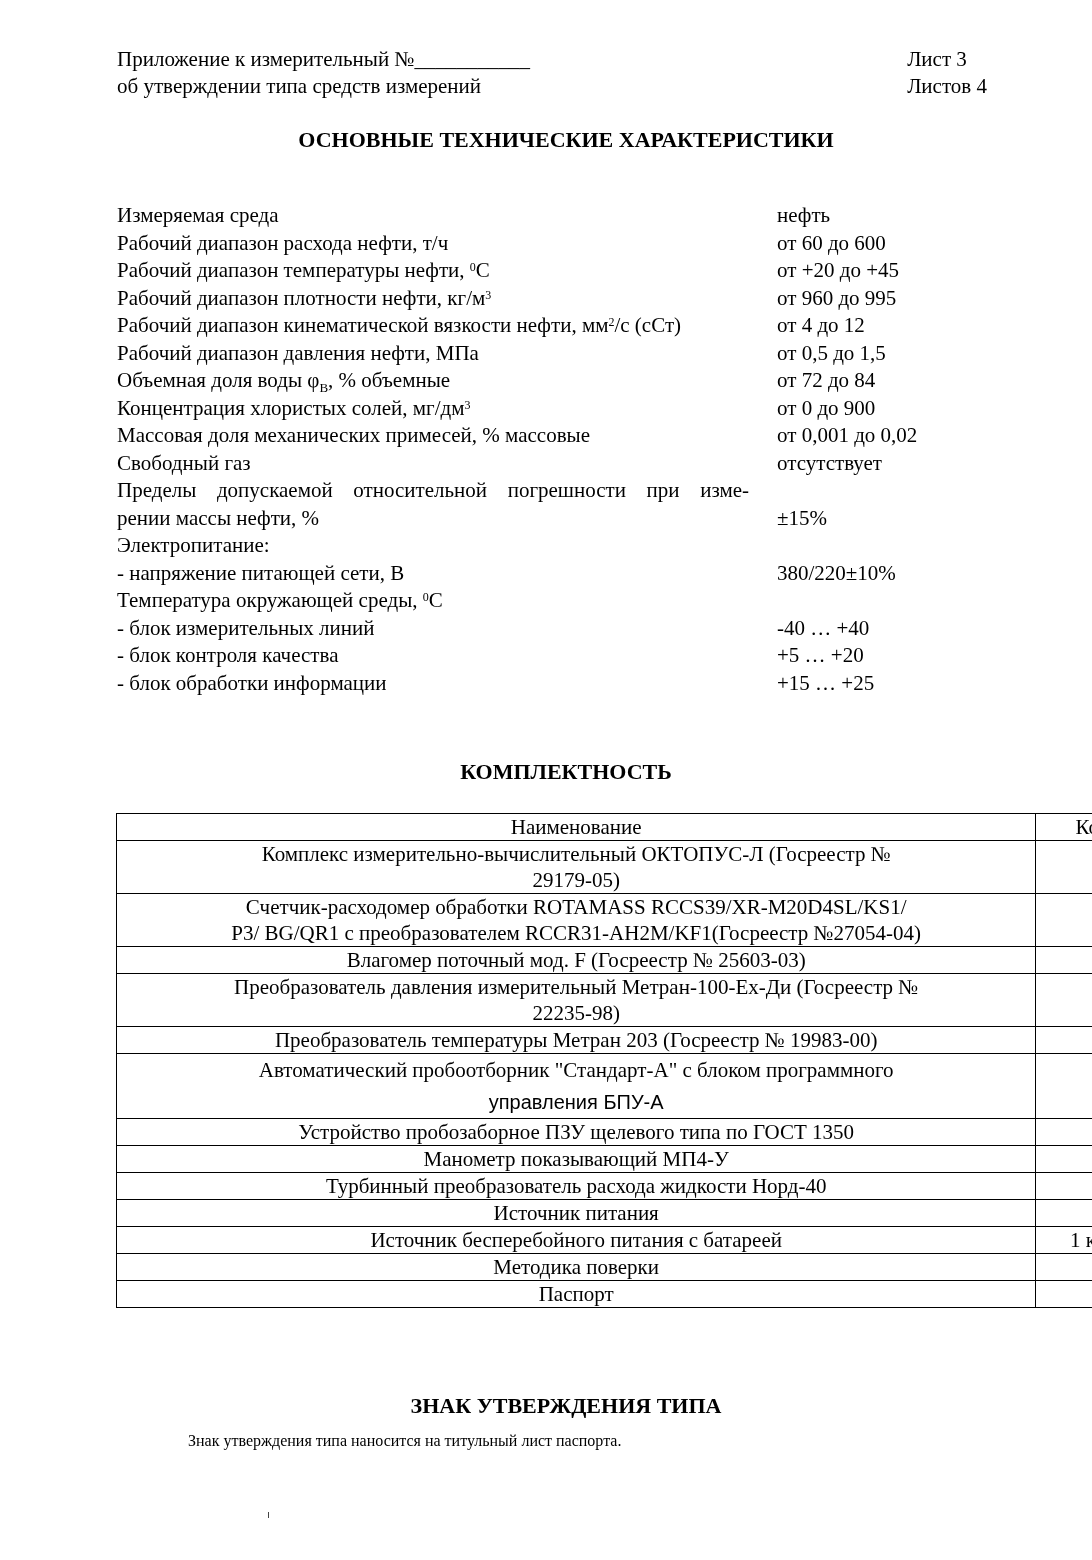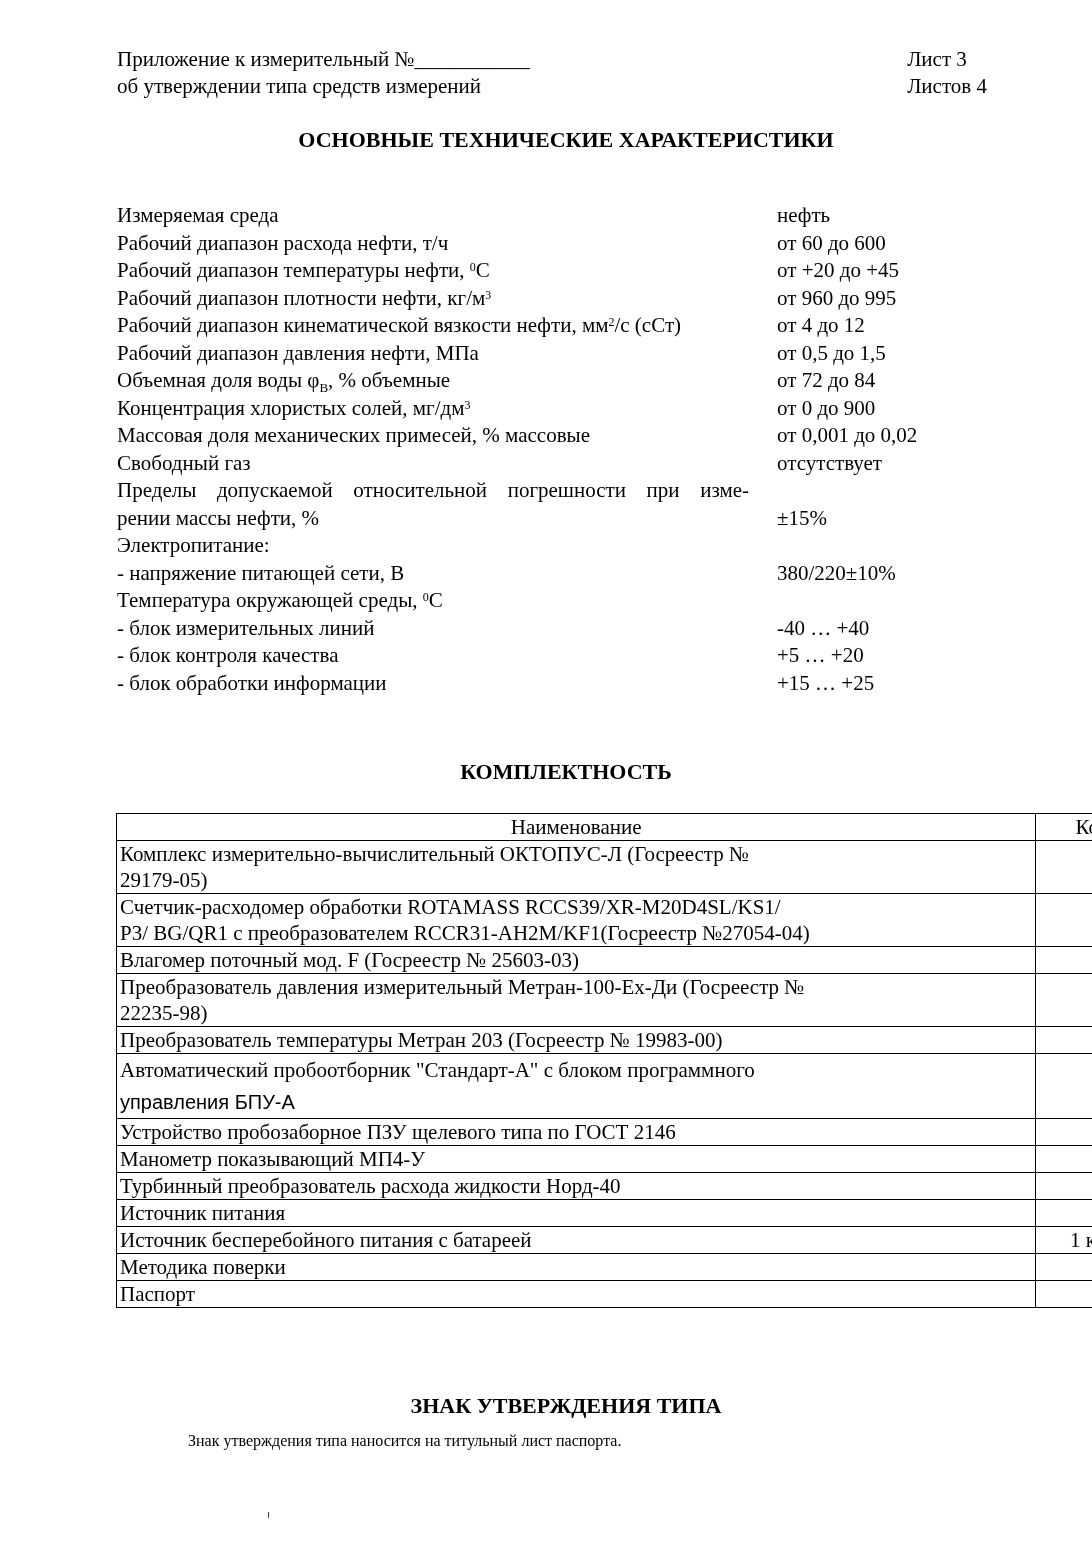--- a/index.html
+++ b/index.html
@@ -17,21 +17,21 @@
   .spec-row .val { flex: 1; white-space: nowrap; }
   .spec-row.wrap .lbl { white-space: normal; text-align: justify; text-align-last: justify; }
   sup { font-size: 12px; vertical-align: top; position: relative; top: -3px; }
   sub { font-size: 13px; }
   table.kit {
     position: absolute; left: 116px; top: 813px; width: 1087px;
     border-collapse: collapse; font-size: 21px; padding-left: 20px;
   }
   table.kit td, table.kit th {
     border: 1.5px solid #000; padding: 0 3px; vertical-align: top;
-    line-height: 26px; font-weight: normal;
+    line-height: 26px; font-weight: normal; text-align: center;
   }
   table.kit th { text-align: center; }
   table.kit td.qty { text-align: center; width: 132px; }
   table.kit td.name { width: 760px; }
   .tall { line-height: 32px !important; }
   .sans { font-family: "Liberation Sans", sans-serif; font-size: 20px; }
   .footer-text { left: 188px; top: 1432px; font-size: 16px; }
   .tick { left: 268px; top: 1512px; width: 1px; height: 6px; background: #444; }
 </style>
 </head>
@@ -163,21 +163,21 @@
       <td class="qty">2</td>
     </tr>
     <tr>
       <td class="name tall">
           <div>Автоматический пробоотборник "Стандарт-А" с блоком программного</div>
           <div class="sans">управления БПУ-А</div>
         </td>
       <td class="qty tall">1</td>
     </tr>
     <tr>
-      <td class="name">Устройство пробозаборное ПЗУ щелевого типа по ГОСТ 2146</td>
+      <td class="name">Устройство пробозаборное ПЗУ щелевого типа по ГОСТ 1350</td>
       <td class="qty">1</td>
     </tr>
     <tr>
       <td class="name">Манометр показывающий МП4-У</td>
       <td class="qty">5</td>
     </tr>
     <tr>
       <td class="name">Турбинный преобразователь расхода жидкости Норд-40</td>
       <td class="qty">1</td>
     </tr>

